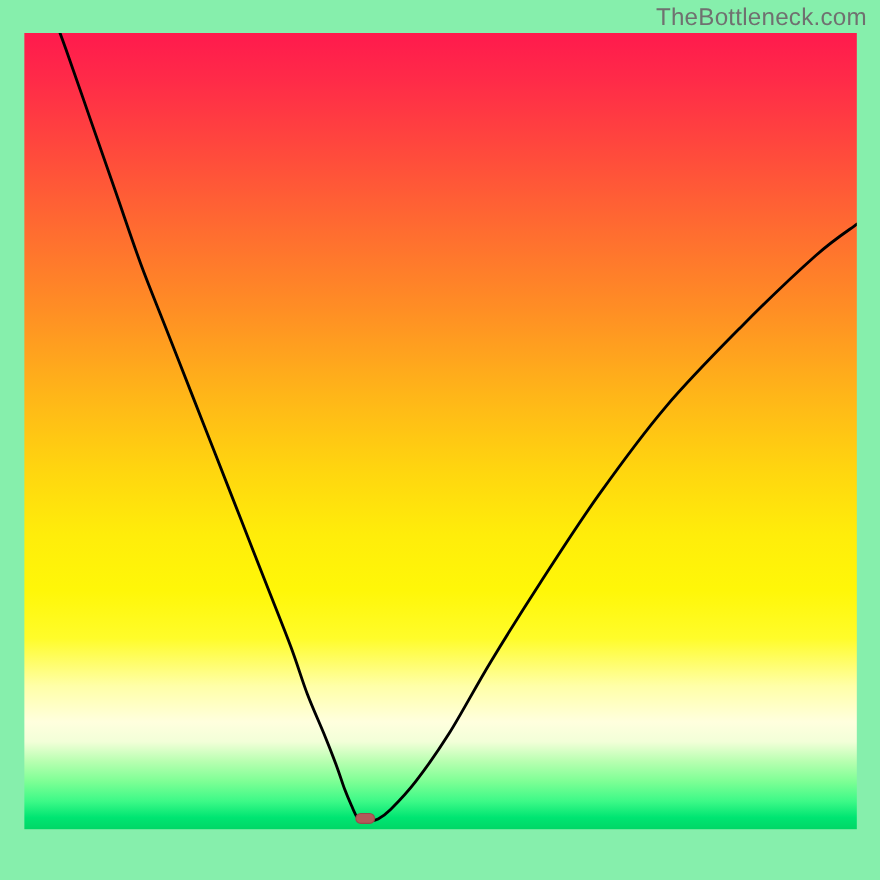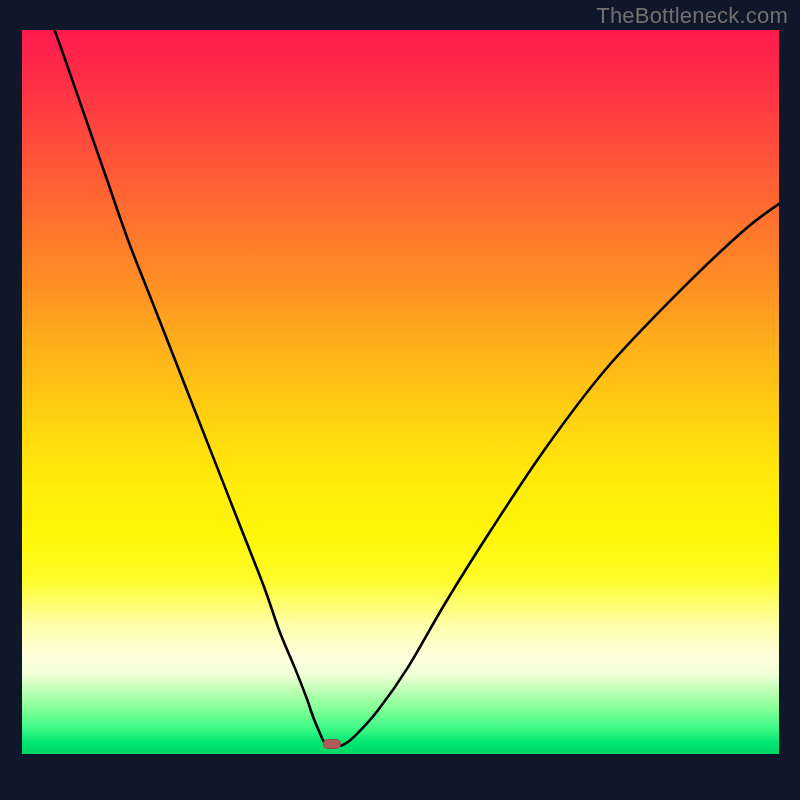--- a/index.html
+++ b/index.html
@@ -10,21 +10,21 @@
     background: #000;
     overflow: hidden;
     font-family: Arial, Helvetica, sans-serif;
   }
   .frame {
     position: absolute;
     left: 0;
     top: 0;
     width: 800px;
     height: 800px;
-    background: #0f172a;
+    background: #86efac;
   }
   .plot-area {
     position: absolute;
     left: 22px;
     top: 30px;
     width: 757px;
     height: 724px;
     overflow: hidden;
   }
   .gradient {

